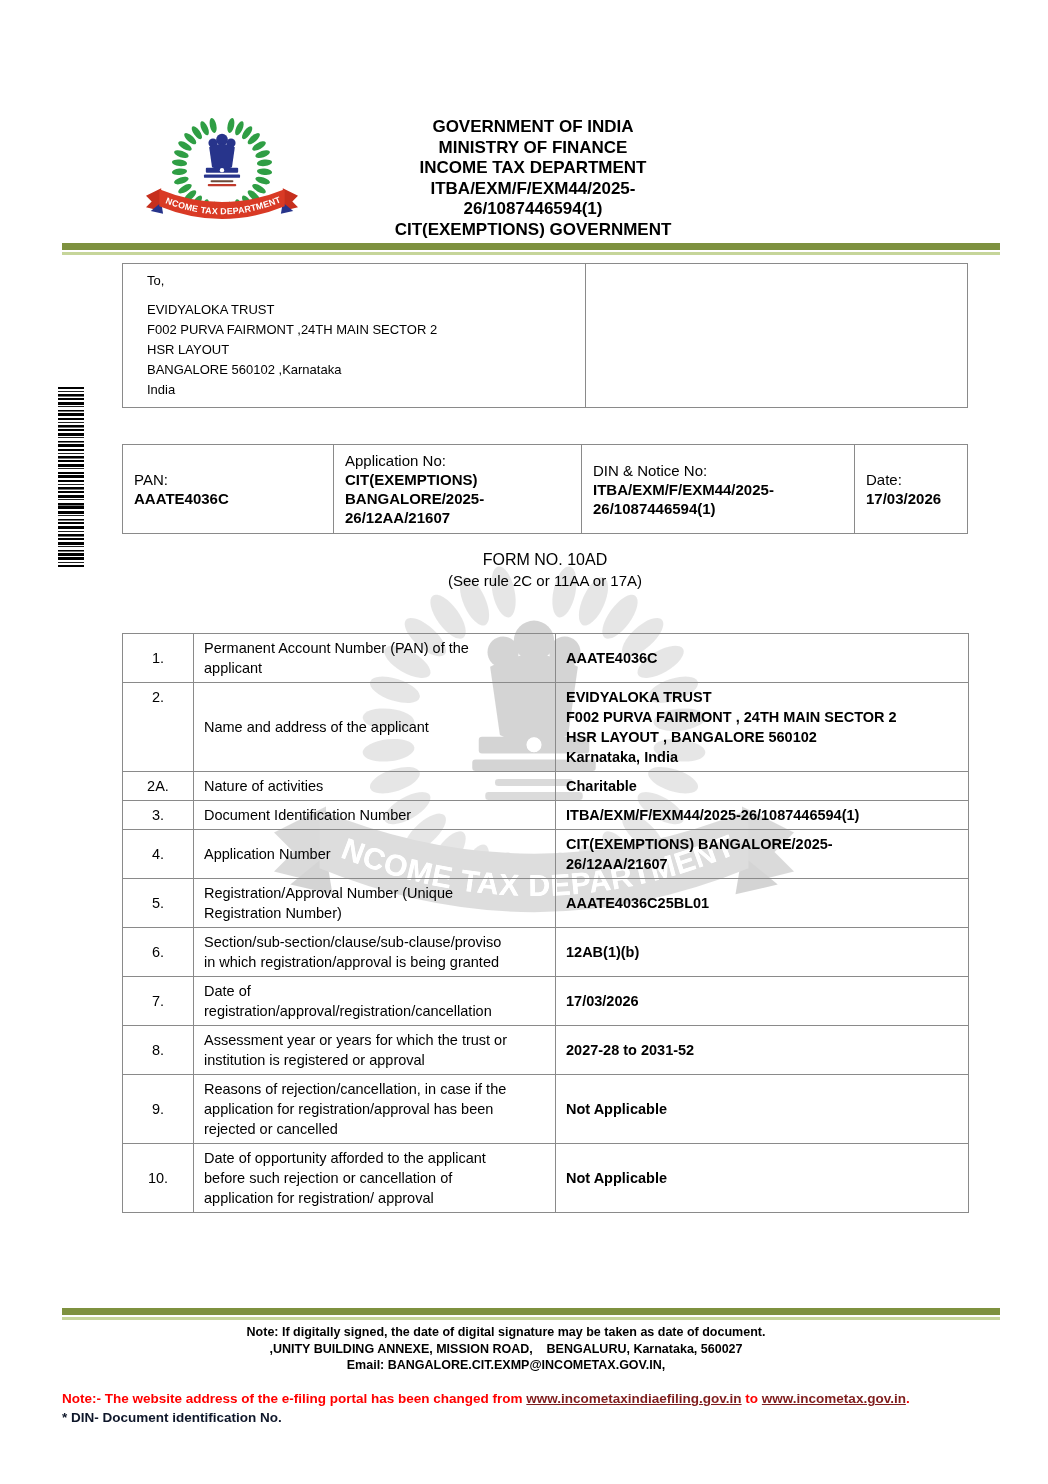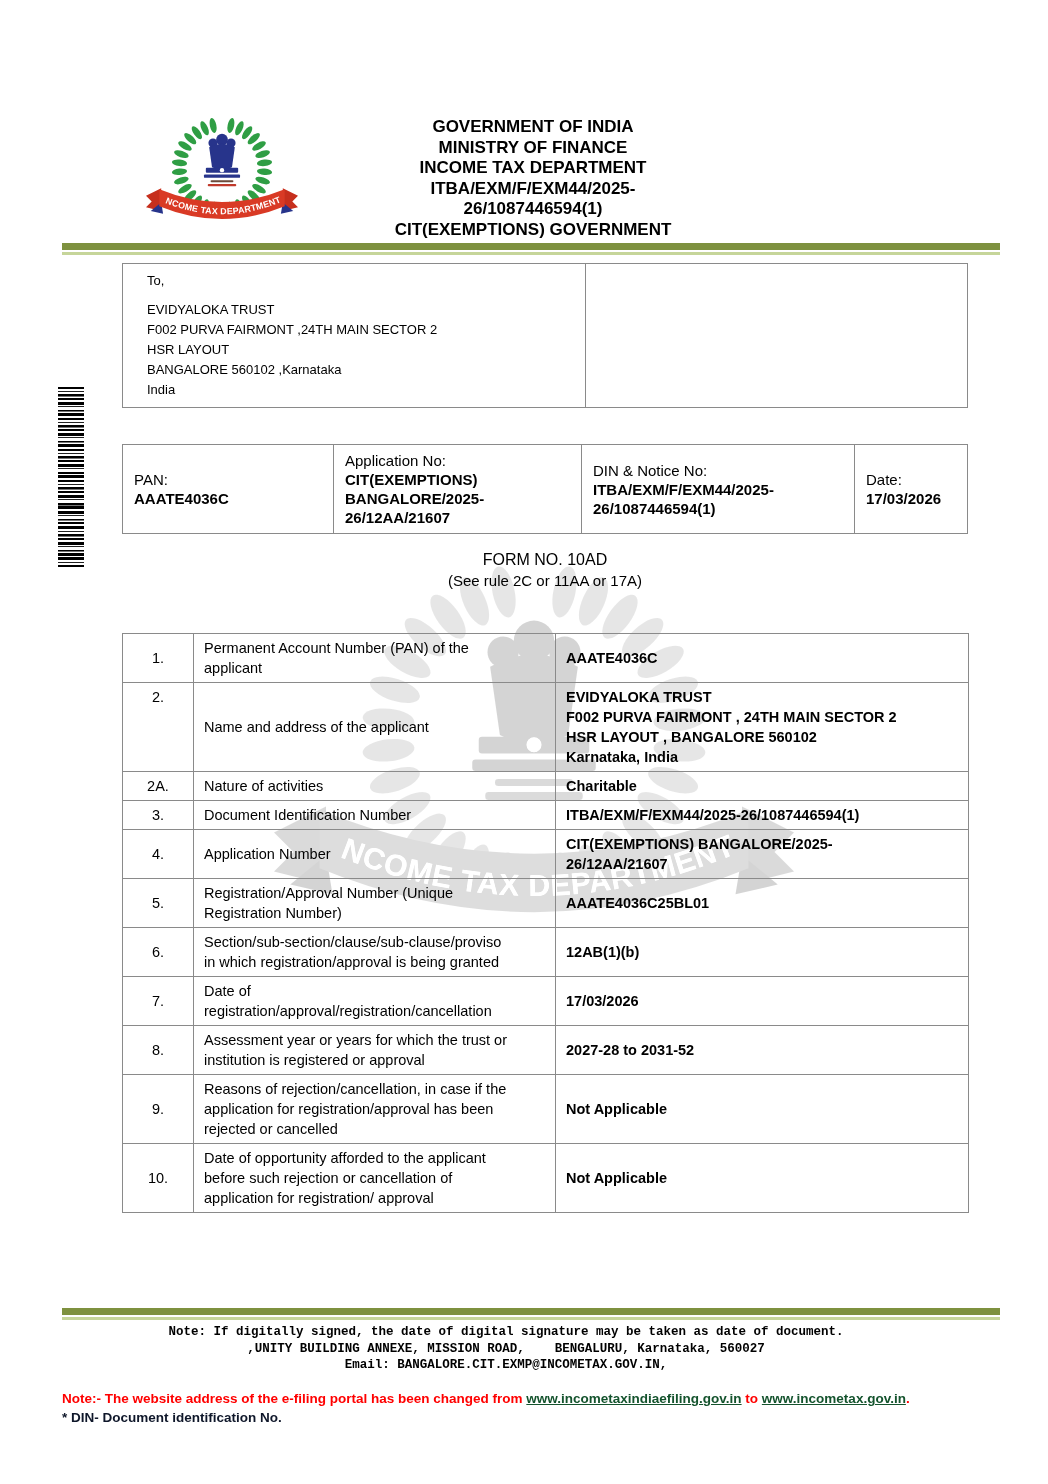--- a/index.html
+++ b/index.html
@@ -52,24 +52,24 @@
   .main-table{position:absolute;left:122px;top:633px;width:846px;
     border-collapse:collapse;table-layout:fixed;z-index:1;}
   .main-table td{border:1.2px solid #8a8a8a;vertical-align:middle;
     padding:4px 10px;font-size:14.5px;line-height:20px;background:transparent;}
   .main-table td.num{text-align:center;padding:4px 2px;}
   .main-table td.lbl .inner{max-width:305px;overflow-wrap:break-word;}
   .main-table td.val{font-weight:bold;}
   .main-table td.val .inner{max-width:335px;white-space:pre-line;overflow-wrap:break-word;}
   
   .footer-center{position:absolute;left:0;top:1324px;width:1012px;text-align:center;
-    font-weight:bold;font-size:12.5px;line-height:16.5px;font-family:Liberation Mono, monospace;}
+    font-weight:bold;font-size:12.5px;line-height:16.5px;}
   .footer-center .pre{white-space:pre;}
   .note-red{position:absolute;left:62px;top:1391px;font-weight:bold;font-size:13.5px;color:#ff0000;}
-  .note-red a{color:#14532d;text-decoration:underline;cursor:pointer;}
+  .note-red a{color:#7f1d1d;text-decoration:underline;cursor:pointer;}
   .note-din{position:absolute;left:62px;top:1410px;font-weight:bold;font-size:13.5px;color:#0f172a;}
   .hidden-defs{position:absolute;width:0;height:0;overflow:hidden;}
 </style>
 </head>
 <body>
 
 <svg class="hidden-defs" aria-hidden="true">
   <defs>
     <ellipse id="itd-leaf" cx="80" cy="15" rx="3.4" ry="8" fill="#2f9e44"></ellipse>
     <symbol id="itd-logo" viewBox="0 0 160 132">

